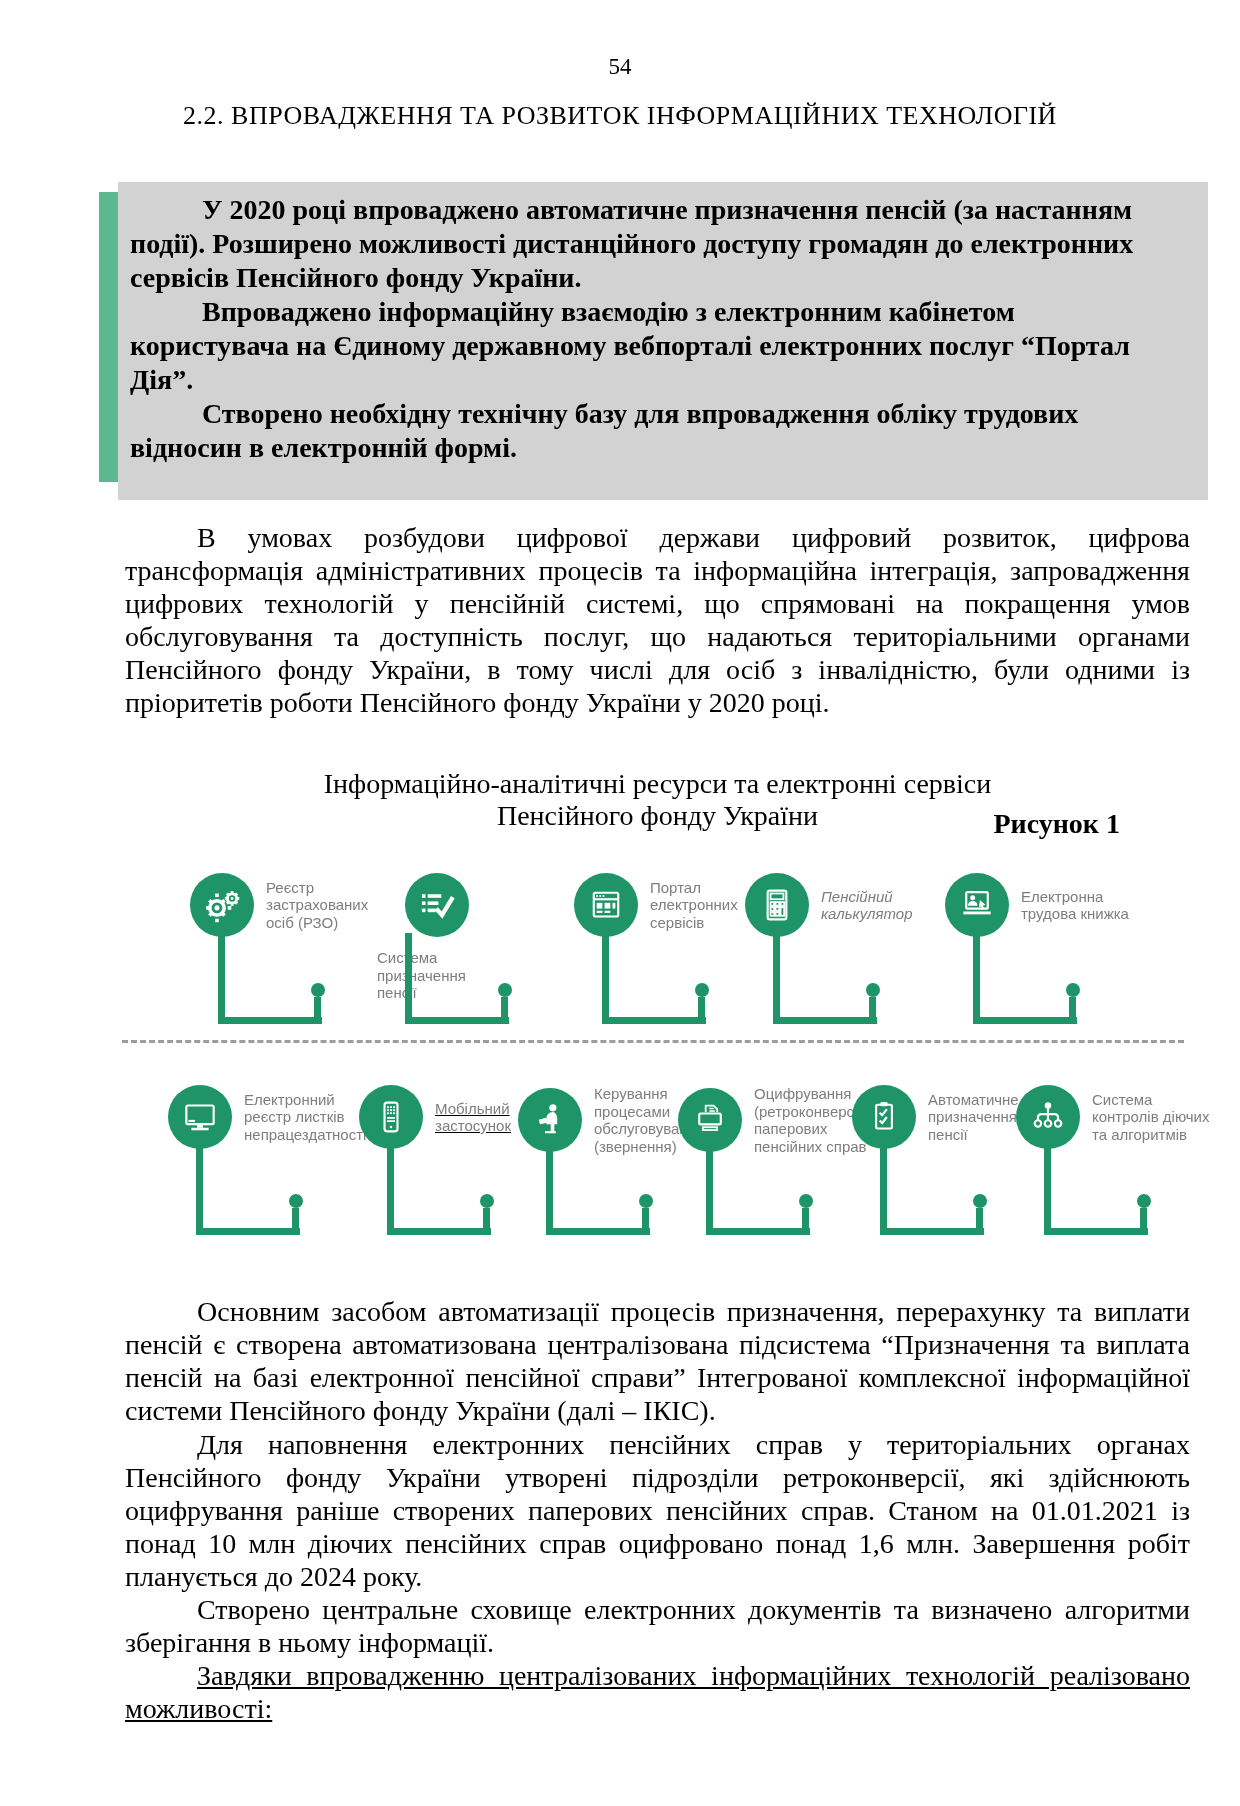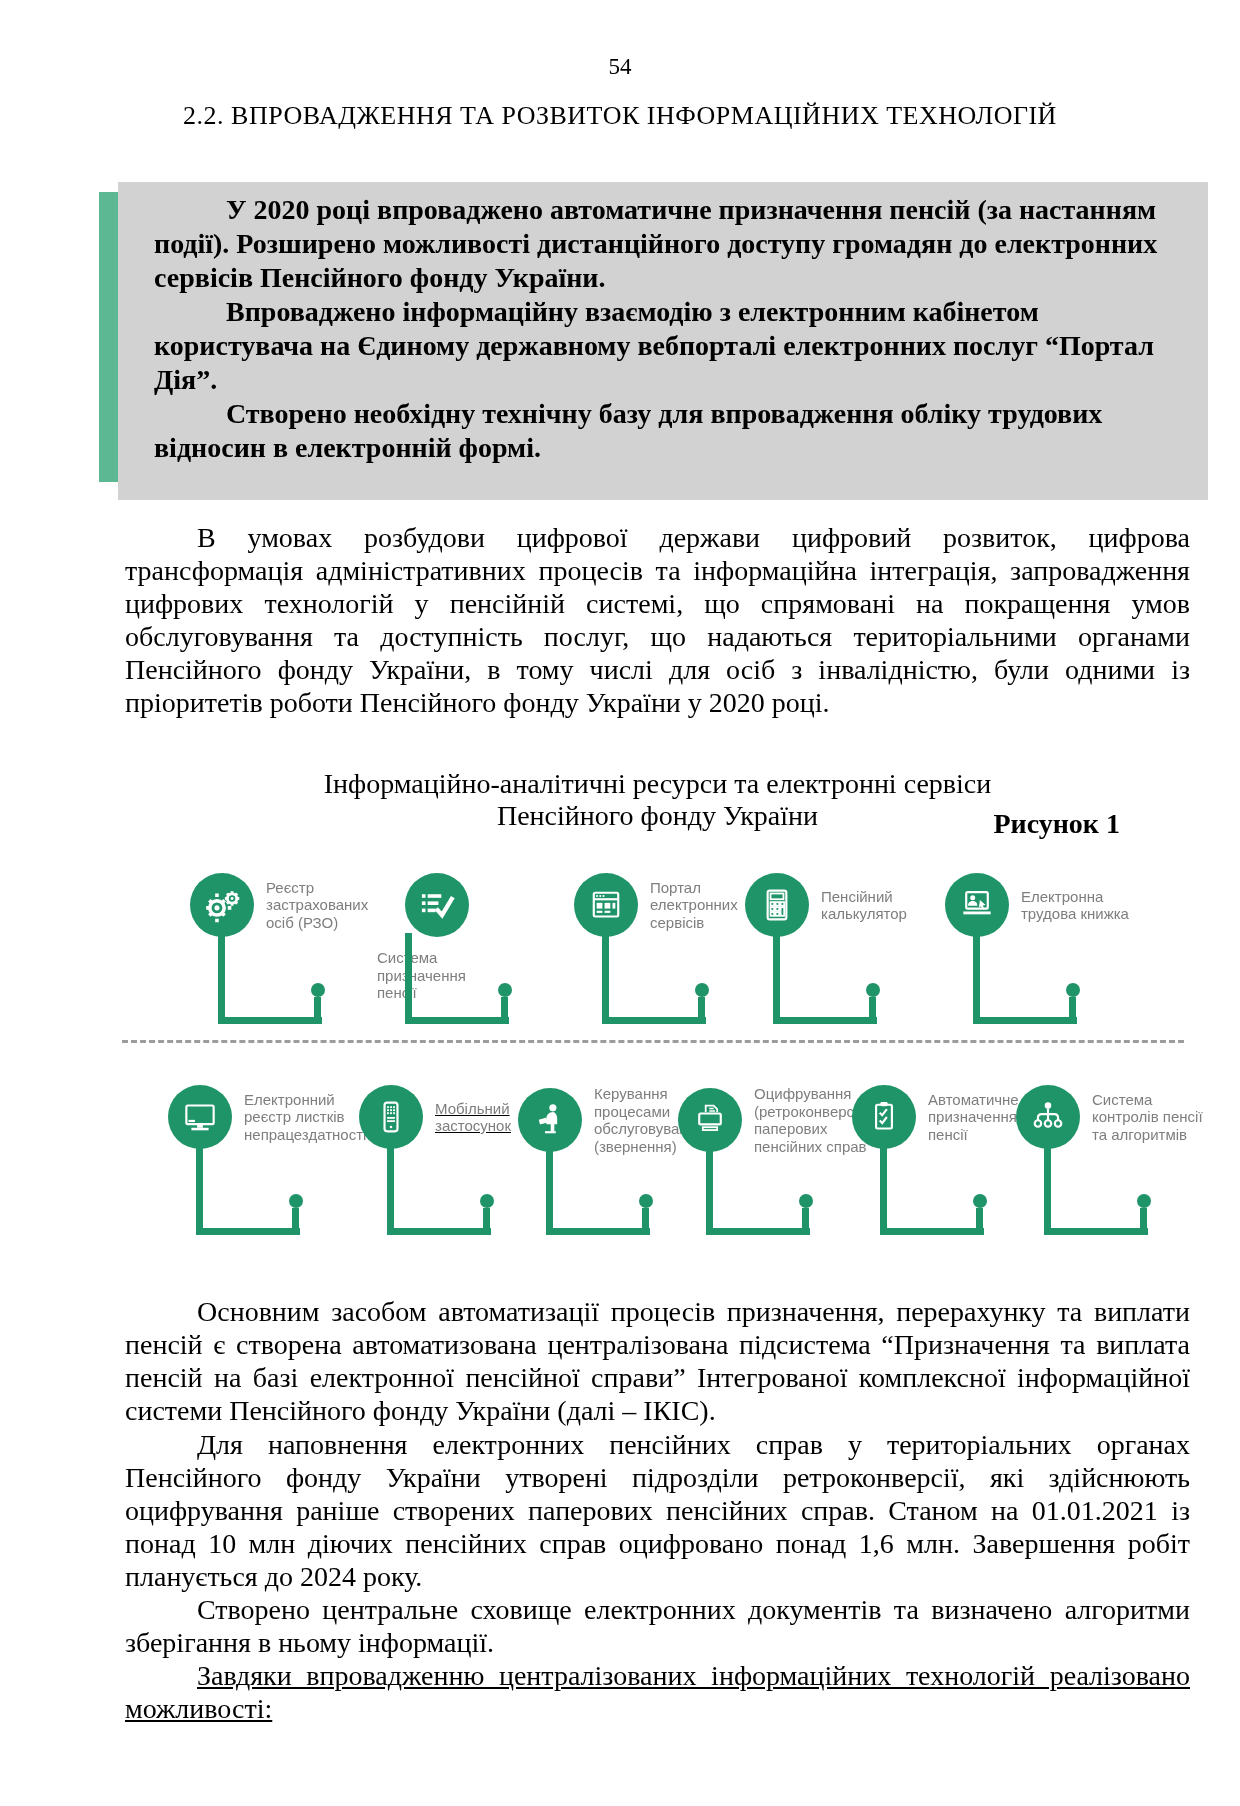--- a/index.html
+++ b/index.html
@@ -4,21 +4,21 @@
 <style>
   html,body{margin:0;padding:0;}
   body{
     width:1240px;height:1806px;position:relative;background:#ffffff;
     font-family:"Liberation Serif", serif;color:#000;overflow:hidden;
   }
   .abs{position:absolute;}
   .pagenum{top:54px;left:0;width:1240px;text-align:center;font-size:23px;}
   .heading{top:101px;left:70px;width:1100px;text-align:center;font-size:26px;letter-spacing:.5px;white-space:nowrap;}
   .graybox{left:118px;top:182px;width:1090px;height:318px;background:#d2d2d2;}
-  .graybox-inner{padding:11px 30px 0 36px;font-weight:bold;font-size:28px;line-height:34px;text-align:left;}
+  .graybox-inner{padding:11px 30px 0 12px;font-weight:bold;font-size:28px;line-height:34px;text-align:left;}
   .graybox-inner p{margin:0;text-indent:72px;}
   .accentbar{left:99px;top:192px;width:19px;height:290px;background:#5CB893;}
   .bodypara{left:125px;width:1065px;font-size:28px;line-height:33px;text-align:justify;text-indent:72px;}
   .caption{top:768px;left:125px;width:1065px;text-align:center;font-weight:normal;font-size:28px;line-height:32px;}
   .figlabel{top:808px;left:125px;width:995px;text-align:right;font-weight:bold;font-size:28px;}
   .node{position:absolute;display:flex;align-items:center;gap:12px;}
   .node-circle{width:64px;height:64px;border-radius:50%;background:#1E9468;flex:none;
     display:flex;align-items:center;justify-content:center;}
   .node-label{font-family:"Liberation Sans", sans-serif;font-size:15px;line-height:17.5px;color:#7e7e7e;width:120px;}
   .cl{position:absolute;background:#1E9468;}
@@ -98,21 +98,21 @@
           <rect x="30" y="29" width="8" height="8"></rect>
           <rect x="41" y="29" width="4" height="8"></rect>
         <rect x="19" y="40" width="8" height="3"></rect>
           <rect x="30" y="40" width="8" height="3"></rect>
       </g>
     </svg>
   </div>
   <div class="node-label">Портал електронних сервісів</div>
 </div>
 
-<div class="node" style="left:745px;top:873px;">
+<div class="node" style="left:745px;top:873px;font-style:italic;">
   <div class="node-circle">
     <svg width="46" height="46" viewBox="0 0 64 64">
       <rect x="19" y="12" width="26" height="40" rx="3" stroke="#fff" stroke-width="3" fill="none"></rect>
       <rect x="23" y="16" width="18" height="8" stroke="#fff" stroke-width="2.5" fill="none"></rect>
       <g stroke="#fff" stroke-width="2.5" fill="none">
         <rect x="23" y="28" width="5" height="5"></rect>
           <rect x="30" y="28" width="5" height="5"></rect>
           <rect x="37" y="28" width="5" height="5"></rect>
         <rect x="23" y="35" width="5" height="5"></rect>
           <rect x="30" y="35" width="5" height="5"></rect>
@@ -239,21 +239,21 @@
 <div class="node" style="left:1016px;top:1085px;">
   <div class="node-circle">
     <svg width="46" height="46" viewBox="0 0 64 64">
       <circle cx="32" cy="16" r="4.5" fill="#fff"></circle>
       <path d="M32 20v8 M18 36v-3c0-3 2-5 5-5h18c3 0 5 2 5 5v3 M32 28v8" stroke="#fff" stroke-width="3" fill="none"></path>
       <circle cx="18" cy="41" r="4.5" stroke="#fff" stroke-width="3" fill="none"></circle>
       <circle cx="32" cy="41" r="4.5" stroke="#fff" stroke-width="3" fill="none"></circle>
       <circle cx="46" cy="41" r="4.5" stroke="#fff" stroke-width="3" fill="none"></circle>
     </svg>
   </div>
-  <div class="node-label">Система контролів пенсії та алгоритмів</div>
+  <div class="node-label">Система контролів діючих та алгоритмів</div>
 </div>
 
 <div class="cl" style="left:196px;top:1145px;width:7px;height:90px;"></div>
 <div class="cl" style="left:196px;top:1228px;width:104px;height:7px;"></div>
 <div class="cl" style="left:292px;top:1208px;width:7px;height:20px;"></div>
 <div class="cdot" style="left:289px;top:1194px;"></div>
 
 <div class="cl" style="left:387px;top:1145px;width:7px;height:90px;"></div>
 <div class="cl" style="left:387px;top:1228px;width:104px;height:7px;"></div>
 <div class="cl" style="left:483px;top:1208px;width:7px;height:20px;"></div>

